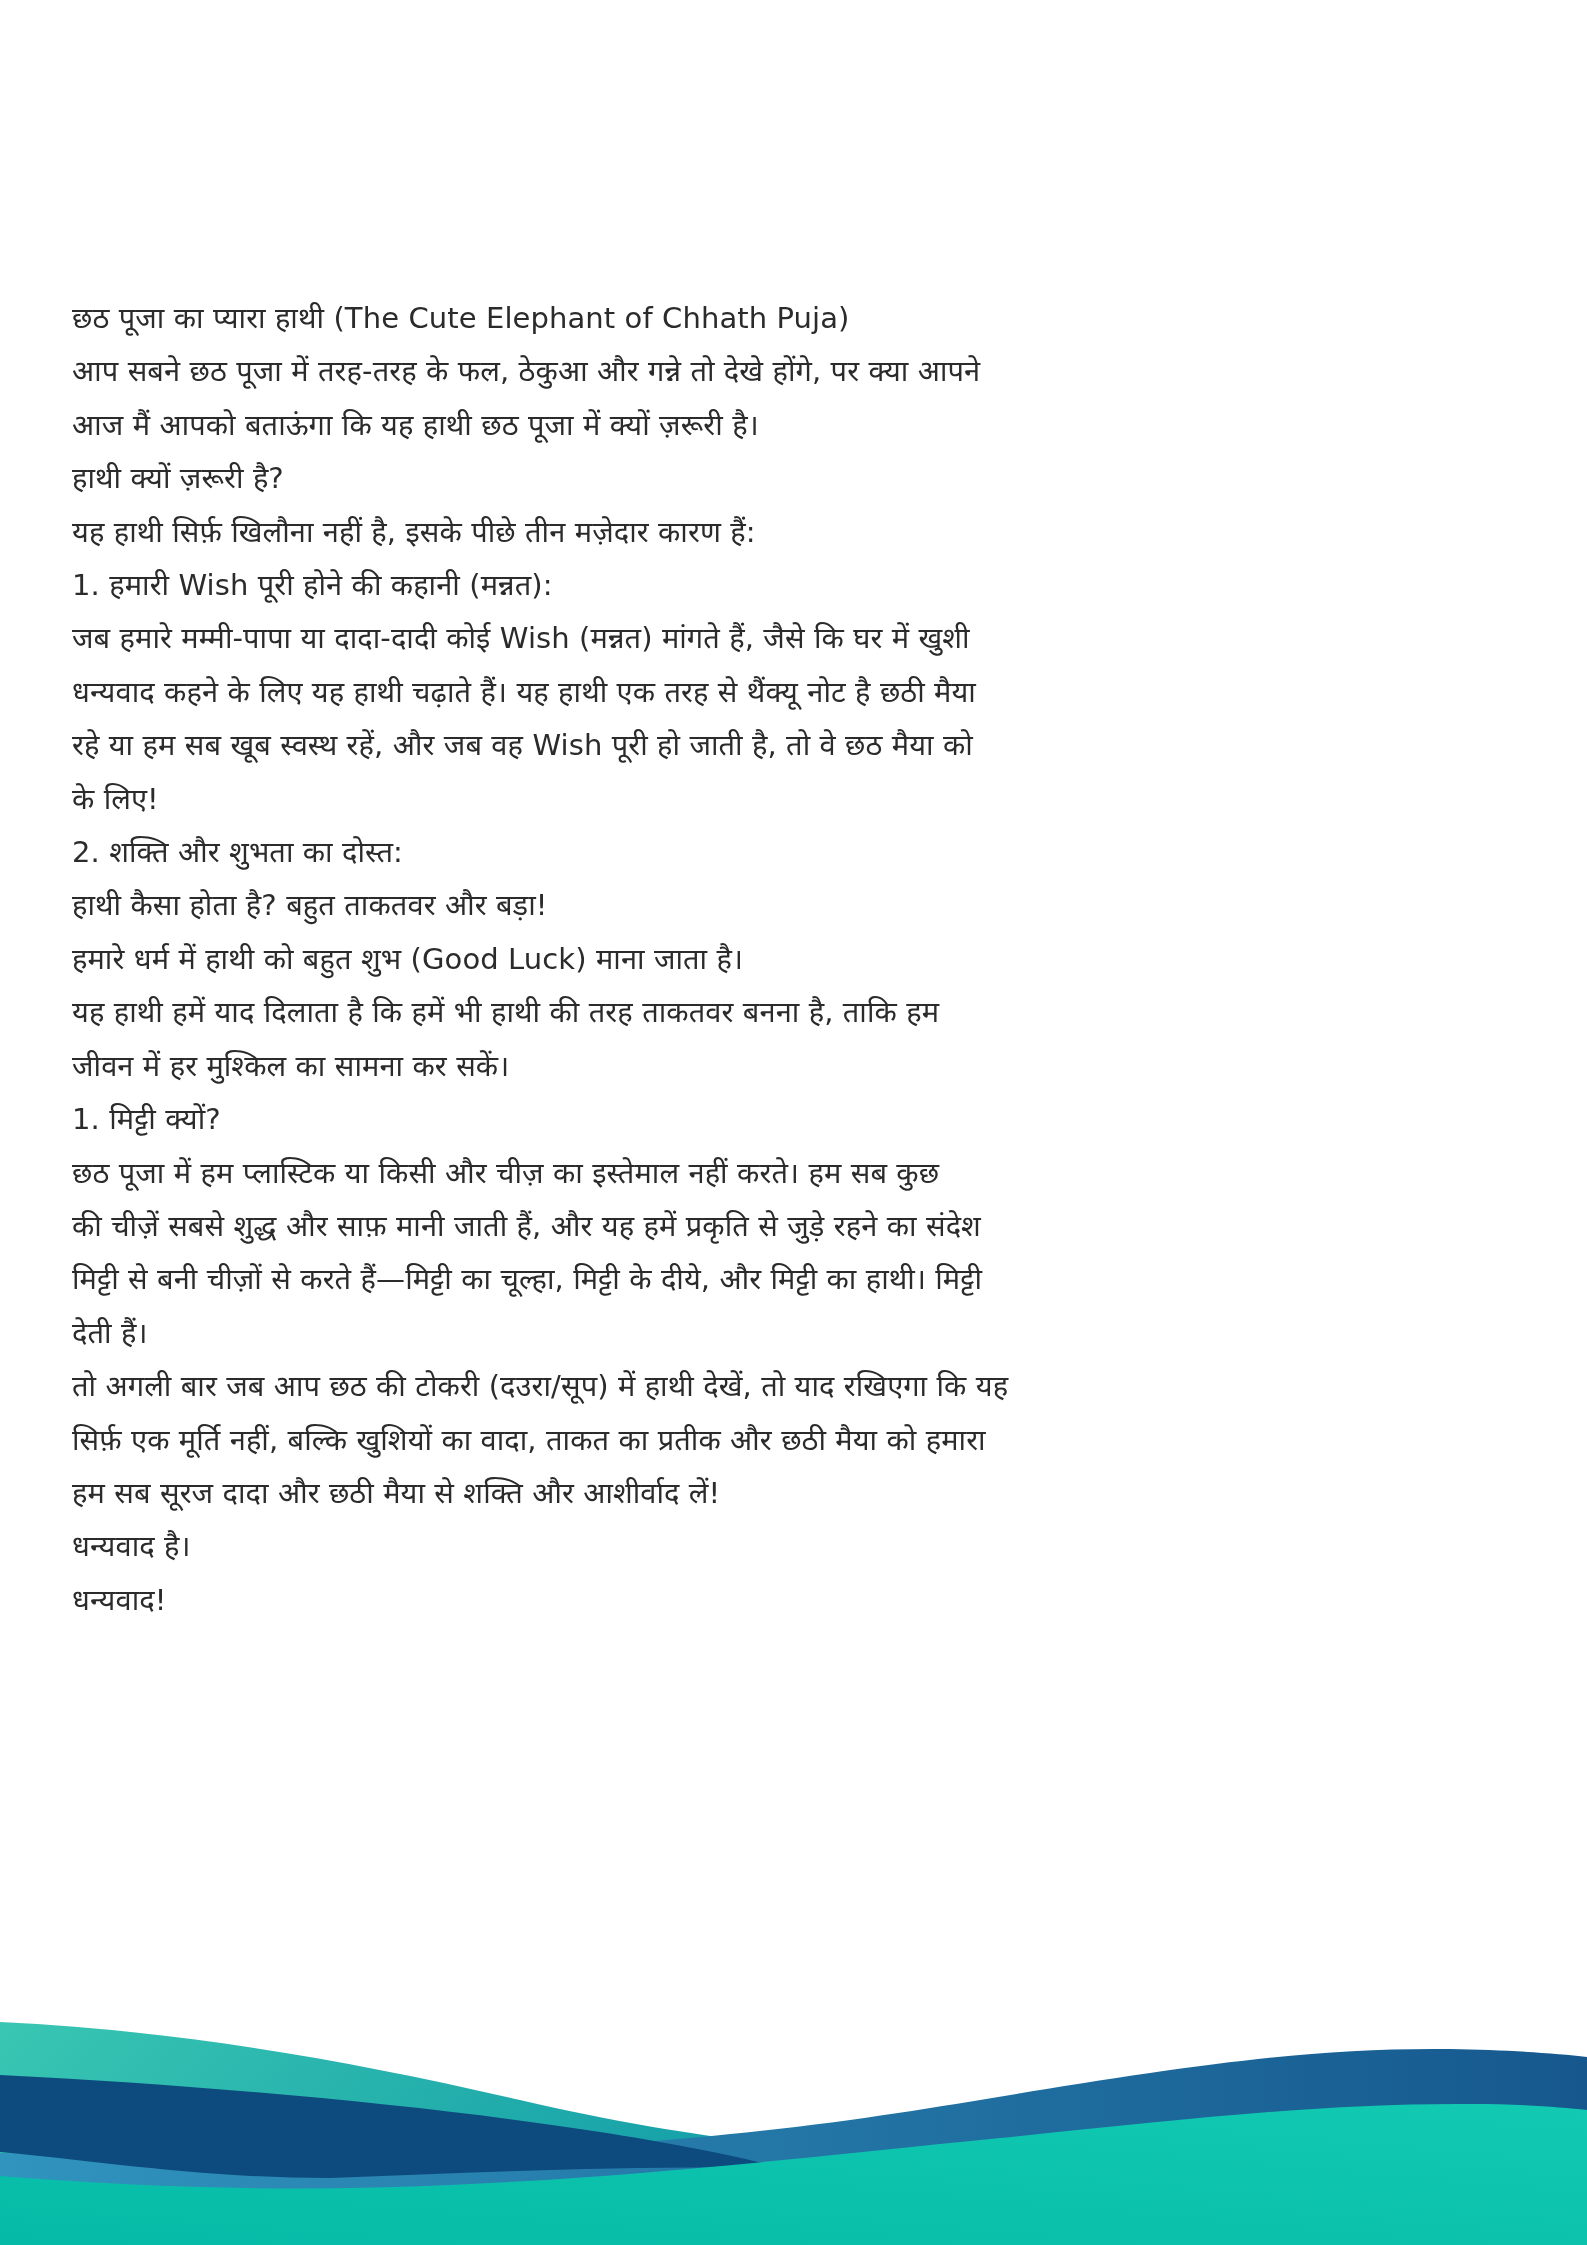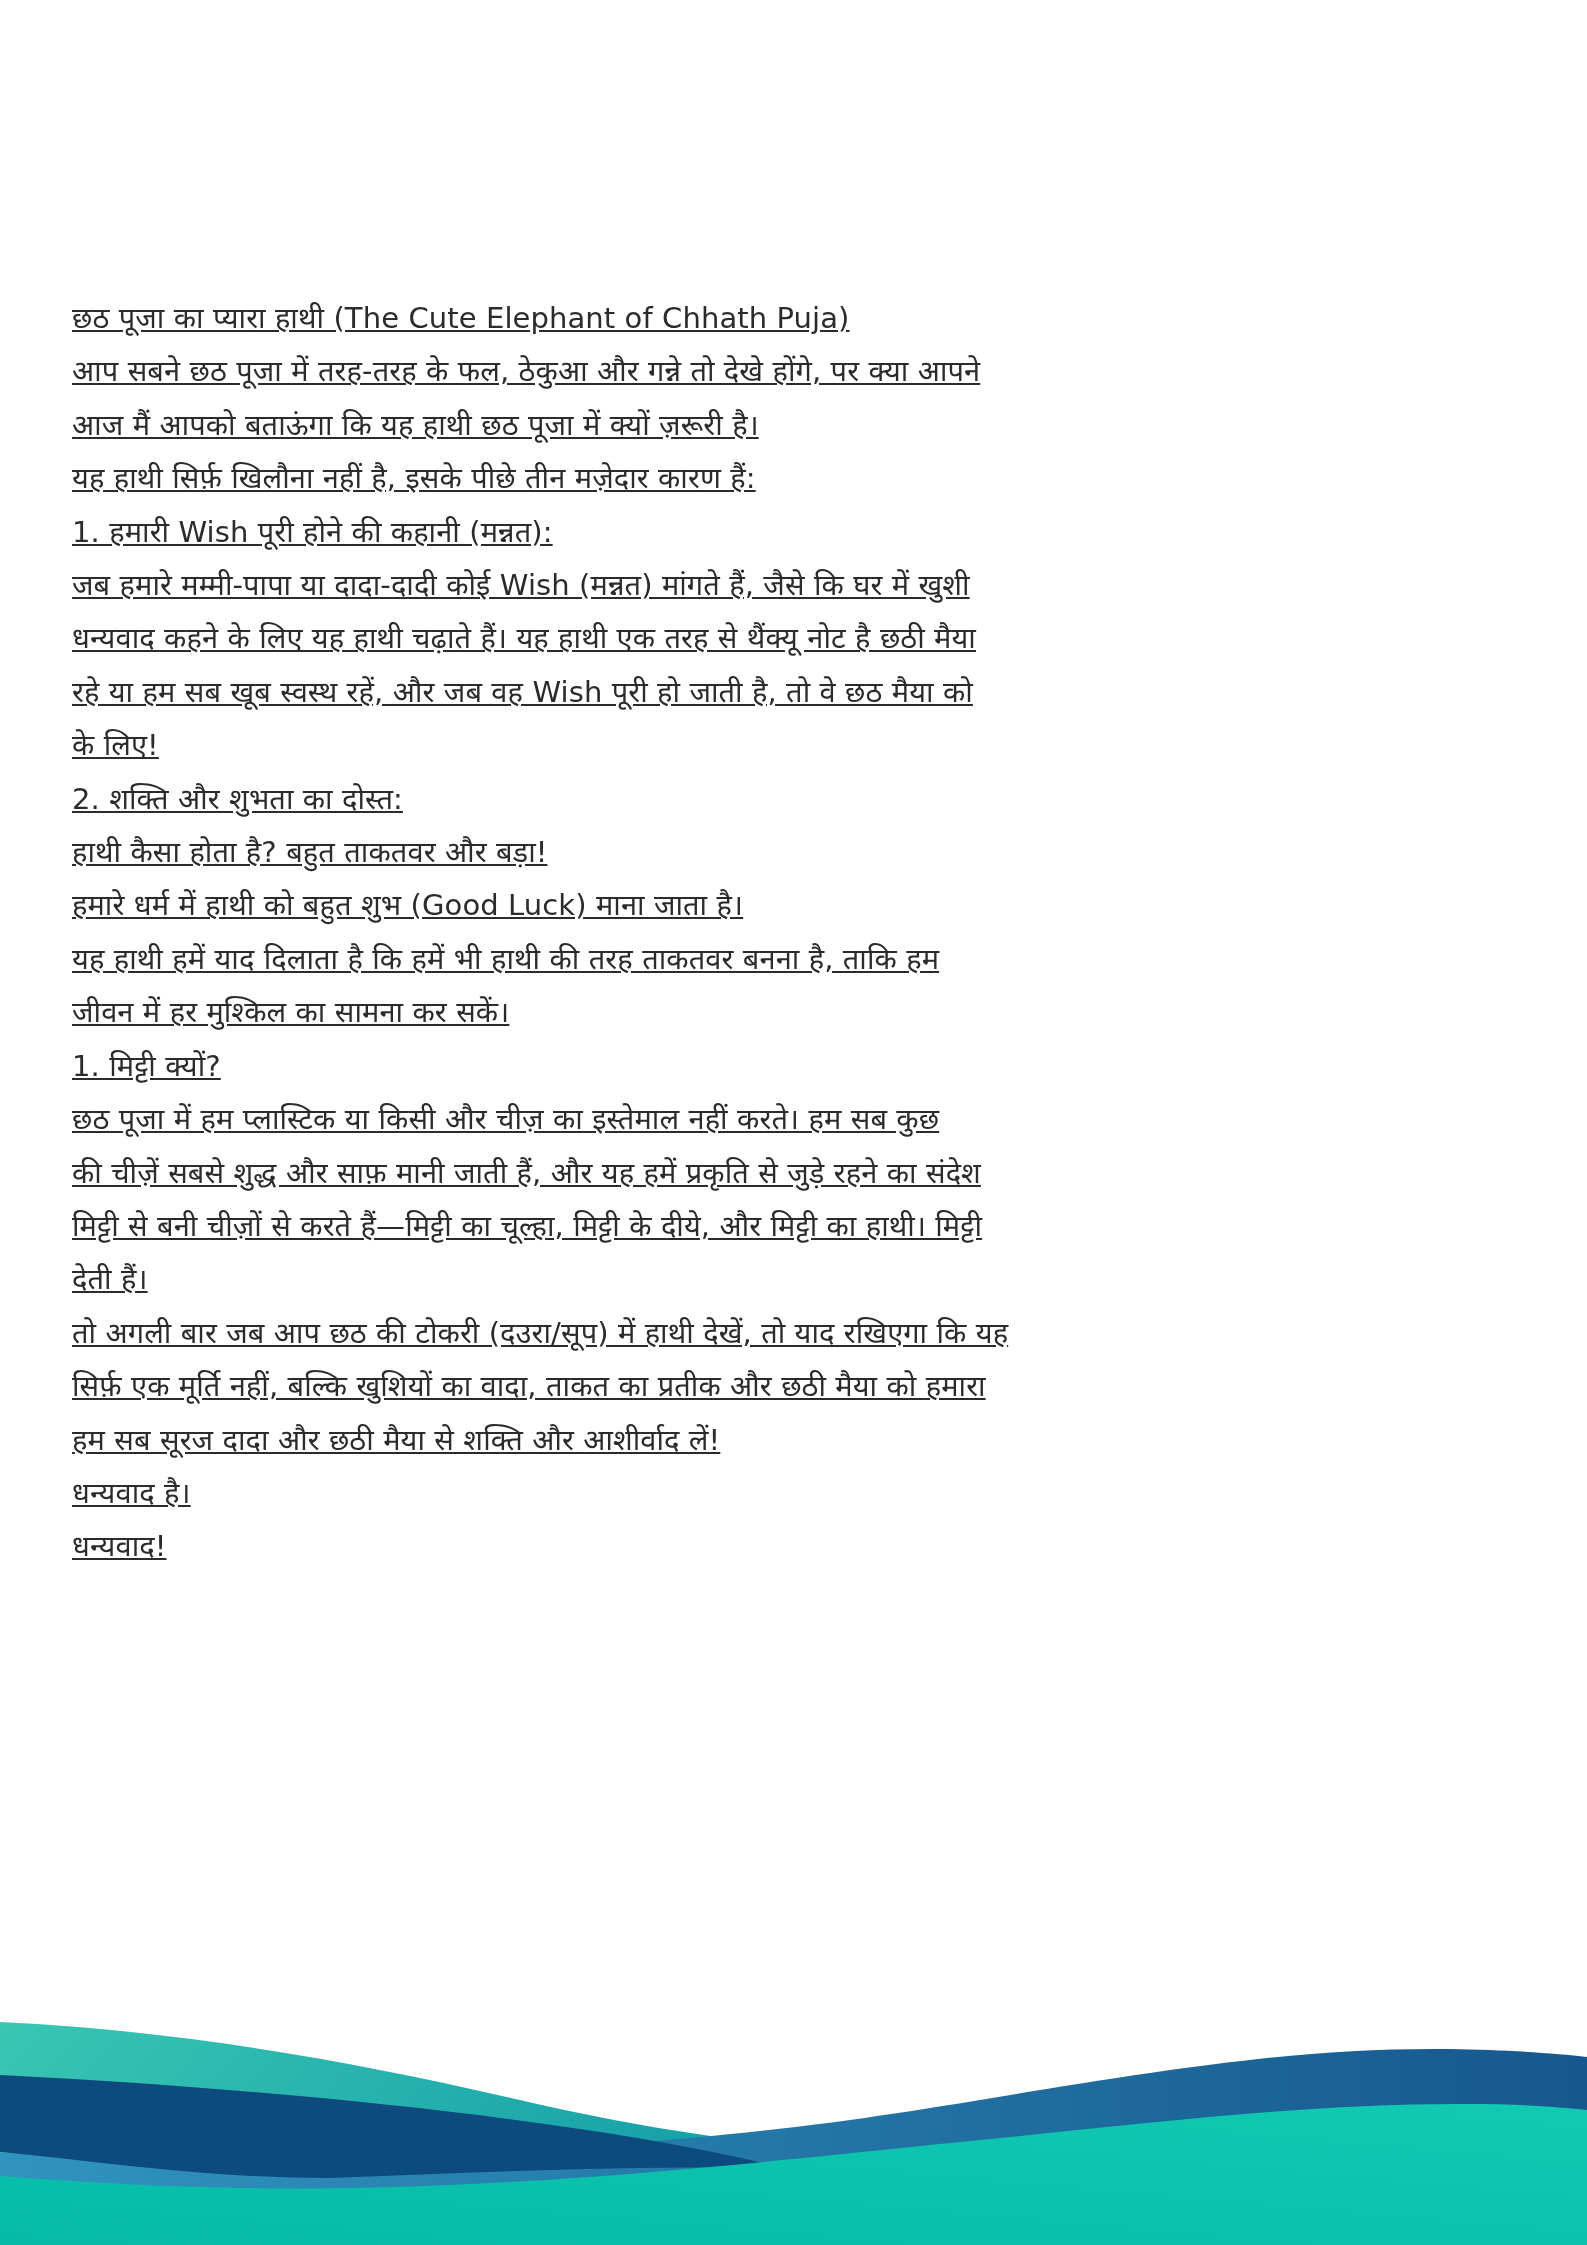--- a/index.html
+++ b/index.html
@@ -14,21 +14,20 @@
     background: #ffffff;
     overflow: hidden;
     font-family: "DejaVu Sans", "Liberation Sans", sans-serif;
   }
   .text-block {
     position: absolute;
     left: 72px;
     top: 292px;
     width: 1460px;
     color: #2b2b2b;
-    text-decoration: underline;
   }
   .text-block p {
     margin: 0;
     font-size: 29px;
     line-height: 53.4px;
     font-weight: 400;
     letter-spacing: 0.1px;
     white-space: nowrap;
   }
   .footer-waves {
@@ -42,20 +41,21 @@
 </style>
 </head>
 <body>
 
 <div class="page">
 
   <div class="text-block">
     <p>छठ पूजा का प्यारा हाथी (The Cute Elephant of Chhath Puja)</p>
     <p>आप सबने छठ पूजा में तरह-तरह के फल, ठेकुआ और गन्ने तो देखे होंगे, पर क्या आपने</p>
     <p>आज मैं आपको बताऊंगा कि यह हाथी छठ पूजा में क्यों ज़रूरी है।</p>
+    <p>हाथी क्यों ज़रूरी है?</p>
     <p>यह हाथी सिर्फ़ खिलौना नहीं है, इसके पीछे तीन मज़ेदार कारण हैं:</p>
     <p>1. हमारी Wish पूरी होने की कहानी (मन्नत):</p>
     <p>जब हमारे मम्मी-पापा या दादा-दादी कोई Wish (मन्नत) मांगते हैं, जैसे कि घर में खुशी</p>
     <p>धन्यवाद कहने के लिए यह हाथी चढ़ाते हैं। यह हाथी एक तरह से थैंक्यू नोट है छठी मैया</p>
     <p>रहे या हम सब खूब स्वस्थ रहें, और जब वह Wish पूरी हो जाती है, तो वे छठ मैया को</p>
     <p>के लिए!</p>
     <p>2. शक्ति और शुभता का दोस्त:</p>
     <p>हाथी कैसा होता है? बहुत ताकतवर और बड़ा!</p>
     <p>हमारे धर्म में हाथी को बहुत शुभ (Good Luck) माना जाता है।</p>
     <p>यह हाथी हमें याद दिलाता है कि हमें भी हाथी की तरह ताकतवर बनना है, ताकि हम</p>

